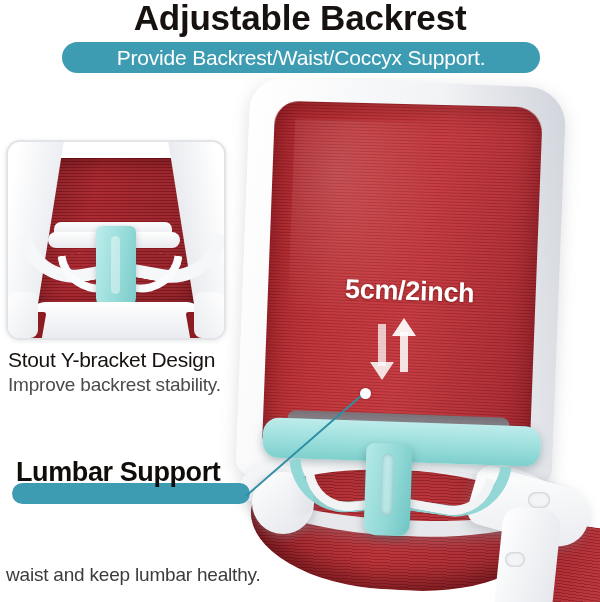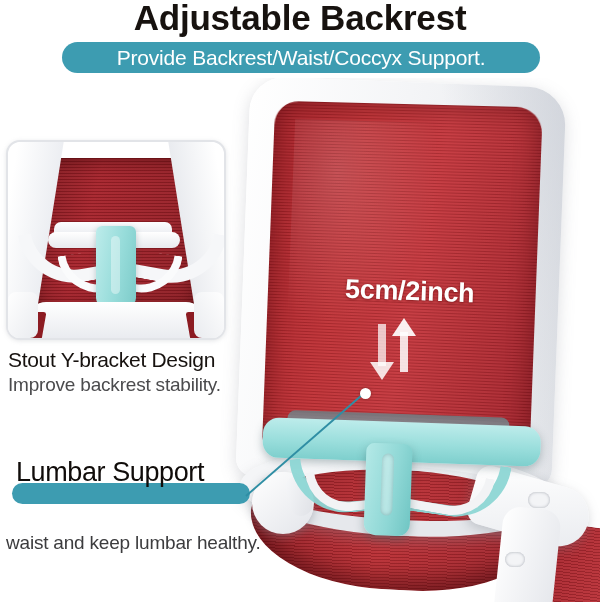--- a/index.html
+++ b/index.html
@@ -275,29 +275,29 @@
     position:absolute;left:8px;top:374px;width:320px;
     font-size:19px;color:#4b4b4d;letter-spacing:-0.2px;white-space:nowrap;
   }
 
   .lumbar-hl{
     position:absolute;left:12px;top:483px;width:238px;height:21px;
     border-radius:11px;background:#3d9cb1;
   }
   .cap2-title{
     position:absolute;left:16px;top:457px;width:320px;
-    font-size:27px;font-weight:normal;color:#100c0a;letter-spacing:-0.4px;
+    font-size:27px;font-weight:bold;color:#100c0a;letter-spacing:-0.4px;
     white-space:nowrap;
   }
   .cap2-l1{
     position:absolute;left:20px;top:508px;width:300px;
     font-size:19px;color:#3c3c3e;letter-spacing:-0.2px;white-space:nowrap;
   }
   .cap2-l2{
-    position:absolute;left:6px;top:532px;width:320px;
+    position:absolute;left:6px;top:564px;width:320px;
     font-size:19px;color:#3c3c3e;letter-spacing:-0.2px;white-space:nowrap;
   }
 
   .leader{position:absolute;left:0;top:0;width:600px;height:602px;pointer-events:none;}
 </style>
 </head>
 <body>
 
 <div id="root">
 

